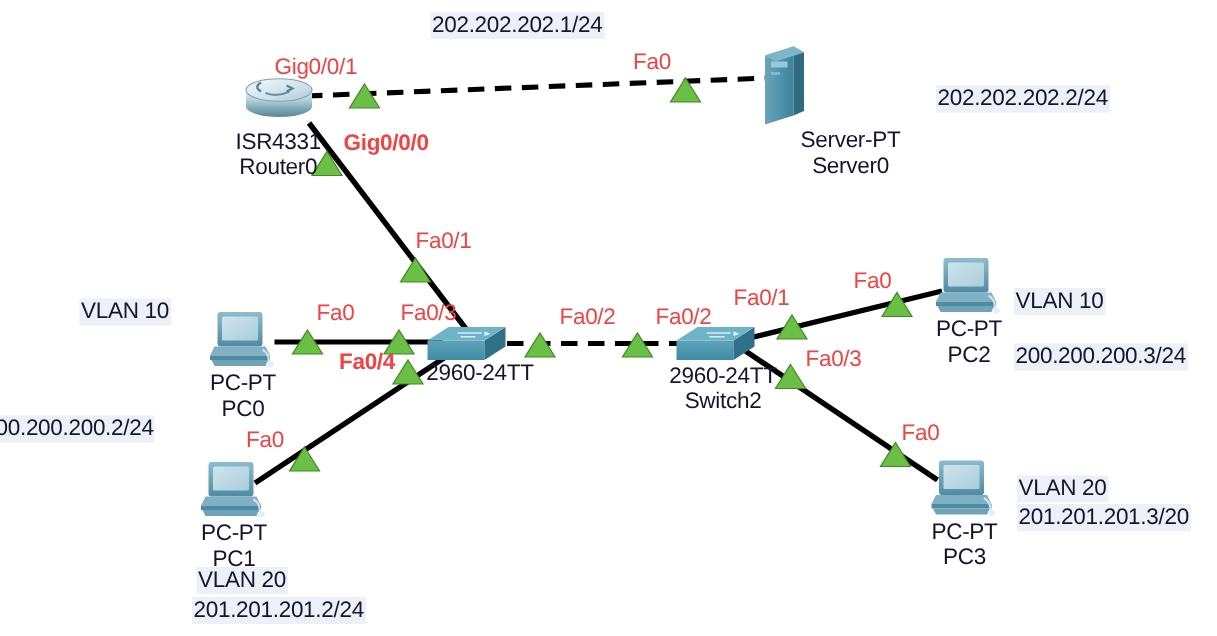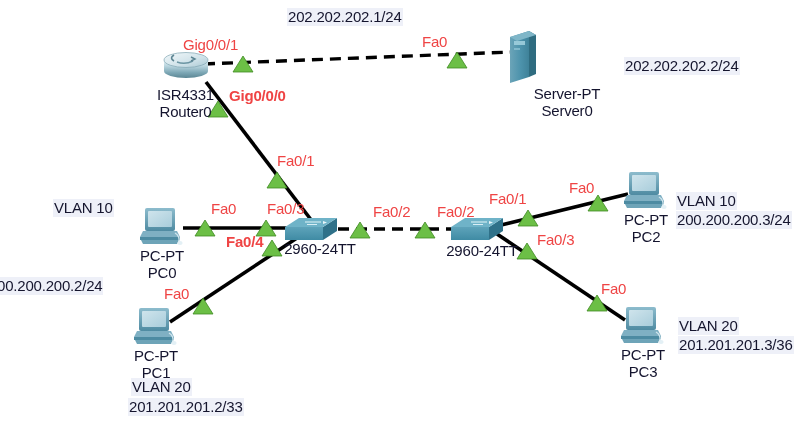--- a/index.html
+++ b/index.html
@@ -277,20 +277,21 @@
     <div>Server-PT</div>
     <div>Server0</div>
   </div>
 
   <div class="device-label" style="left:278px;top:241px;width:84px;">
     <div>2960-24TT</div>
   </div>
 
   <div class="device-label" style="left:440px;top:243px;width:84px;">
     <div>2960-24TT</div>
+    <div>Switch2</div>
   </div>
 
   <div class="device-label" style="left:134px;top:248px;width:56px;">
     <div>PC-PT</div>
     <div>PC0</div>
   </div>
 
   <div class="device-label" style="left:128px;top:348px;width:56px;">
     <div>PC-PT</div>
     <div>PC1</div>
@@ -309,23 +310,23 @@
   <div class="ip-label" style="left:287px;top:8px;">202.202.202.1/24</div>
 
   <div class="ip-label" style="left:624px;top:57px;">202.202.202.2/24</div>
 
   <div class="ip-label" style="left:53px;top:199px;">VLAN 10</div>
 
   <div class="ip-label" style="left:-4px;top:277px;">00.200.200.2/24</div>
 
   <div class="ip-label" style="left:131px;top:378px;">VLAN 20</div>
 
-  <div class="ip-label" style="left:128px;top:398px;">201.201.201.2/33</div>
+  <div class="ip-label" style="left:128px;top:398px;">201.201.201.2/24</div>
 
   <div class="ip-label" style="left:676px;top:192px;">VLAN 10</div>
 
-  <div class="ip-label" style="left:676px;top:211px;">200.200.200.3/24</div>
+  <div class="ip-label" style="left:676px;top:229px;">200.200.200.3/24</div>
 
   <div class="ip-label" style="left:678px;top:317px;">VLAN 20</div>
 
-  <div class="ip-label" style="left:678px;top:336px;">201.201.201.3/36</div>
+  <div class="ip-label" style="left:678px;top:336px;">201.201.201.3/20</div>
 
 </div>
 
 </body></html>

